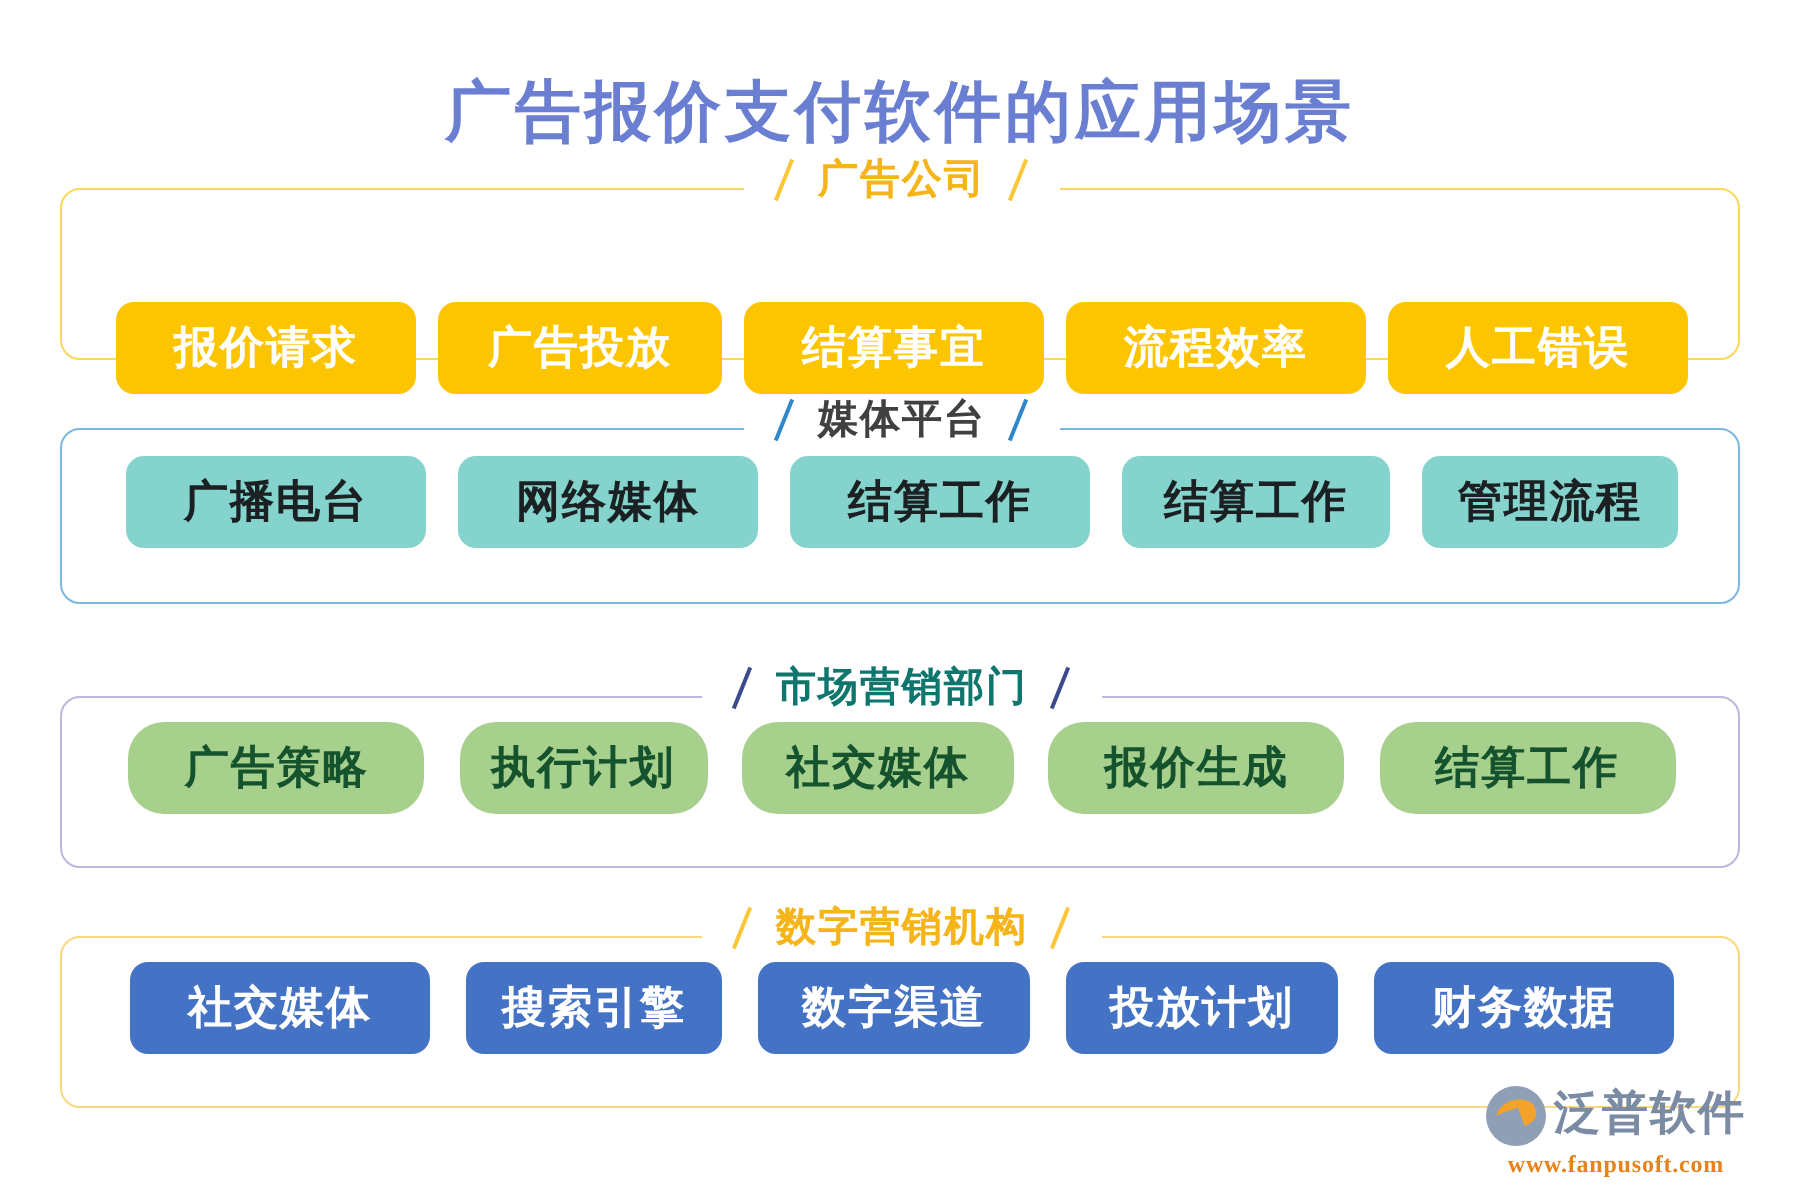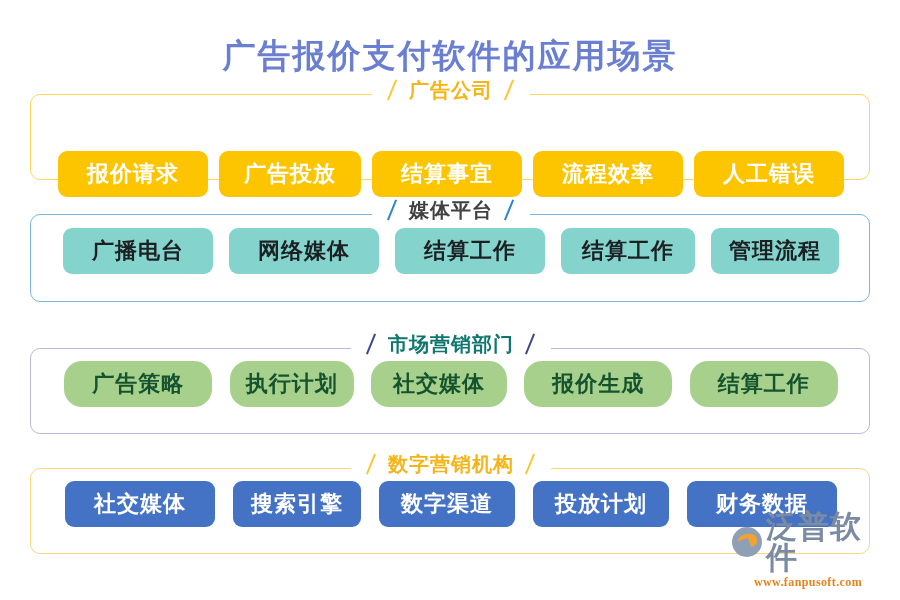--- a/index.html
+++ b/index.html
@@ -193,26 +193,26 @@
     content: "";
     position: absolute;
     left: 3px;
     top: 13px;
     width: 16px;
     height: 15px;
     background: #8fa0b6;
     transform: rotate(-20deg);
   }
   .logo-text {
-    font-size: 31px;
+    font-size: 23px;
     font-weight: bold;
     color: #7a8ba3;
     letter-spacing: 1px;
     line-height: 1;
-    font-family: Liberation Sans, sans-serif;
+    font-family: Liberation Mono, monospace;
   }
   .logo-url {
     margin-top: 2px;
     font-size: 12px;
     font-weight: bold;
     color: #e8821a;
     letter-spacing: 0.4px;
     font-family: "Liberation Serif", "DejaVu Serif", serif;
   }
 </style>

